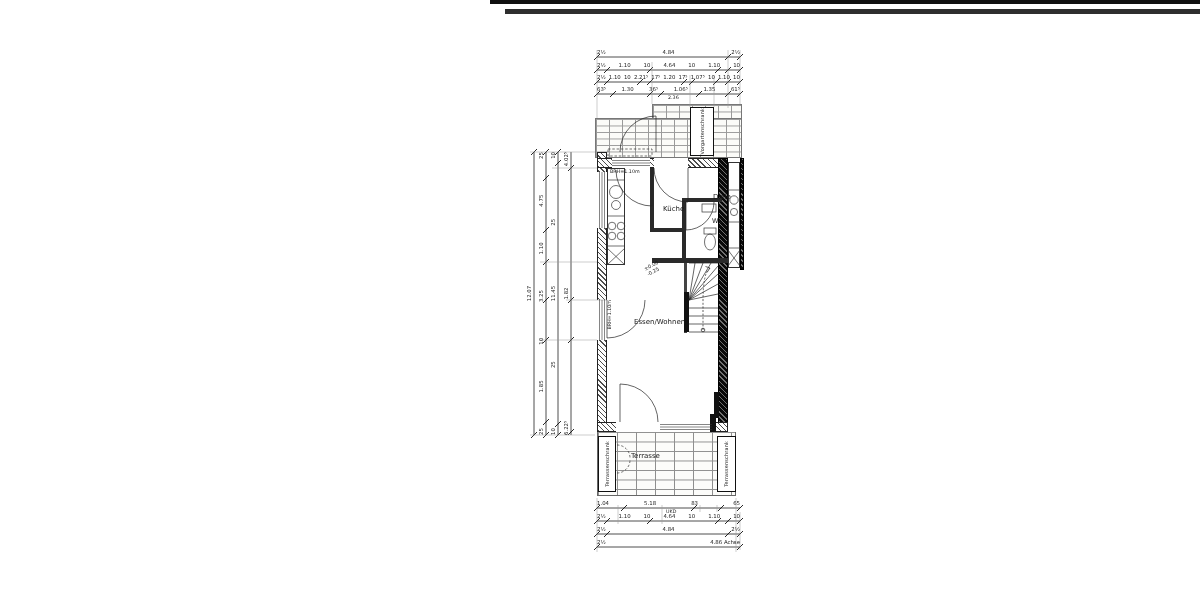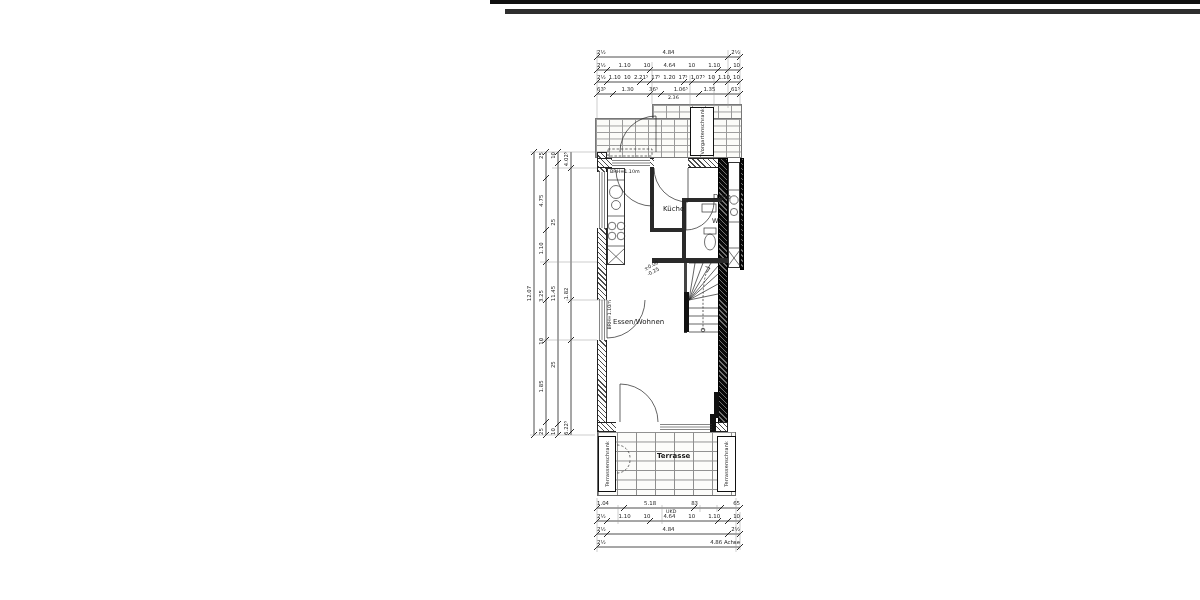--- a/index.html
+++ b/index.html
@@ -164,22 +164,22 @@
 
     <g stroke="#333" stroke-width="0.7" fill="none" stroke-dasharray="2.5 1.8">
       <rect x="608" y="149" width="44" height="7"></rect>
       <path d="M617 445 A13 13 0 0 1 630 458 M617 473 A13 13 0 0 0 630 460"></path>
     </g>
   </svg>
 
   <div class="abs room-label" style="left:628px;top:206px;margin-left:35px;">Küche</div>
   <div class="abs room-label" style="left:677px;top:194px;margin-left:36px;">Diele</div>
   <div class="abs room-label" style="left:712px;top:218px;font-size:6.5px;">WC</div>
-  <div class="abs room-label" style="left:613px;top:319px;">Essen/Wohnen</div>
-  <div class="abs room-label" style="left:657px;top:453px;font-weight:bold;">Terrasse</div>
+  <div class="abs room-label" style="left:634px;top:319px;">Essen/Wohnen</div>
+  <div class="abs room-label" style="left:631px;top:453px;">Terrasse</div>
 
   <div class="abs tiny" style="left:610px;top:170px;">BRH=1.10m</div>
   <div class="abs tiny" style="left:608px;top:300px;writing-mode:vertical-rl;transform:rotate(180deg);">BRH=1.10m</div>
   <div class="abs lvl" style="left:645px;top:262px;">
     <div>±0.00</div>
     <div>-0.25</div>
   </div>
 
   <div class="hdim" style="left:597px;top:50px;width:143px;">
       <span>2½</span>

